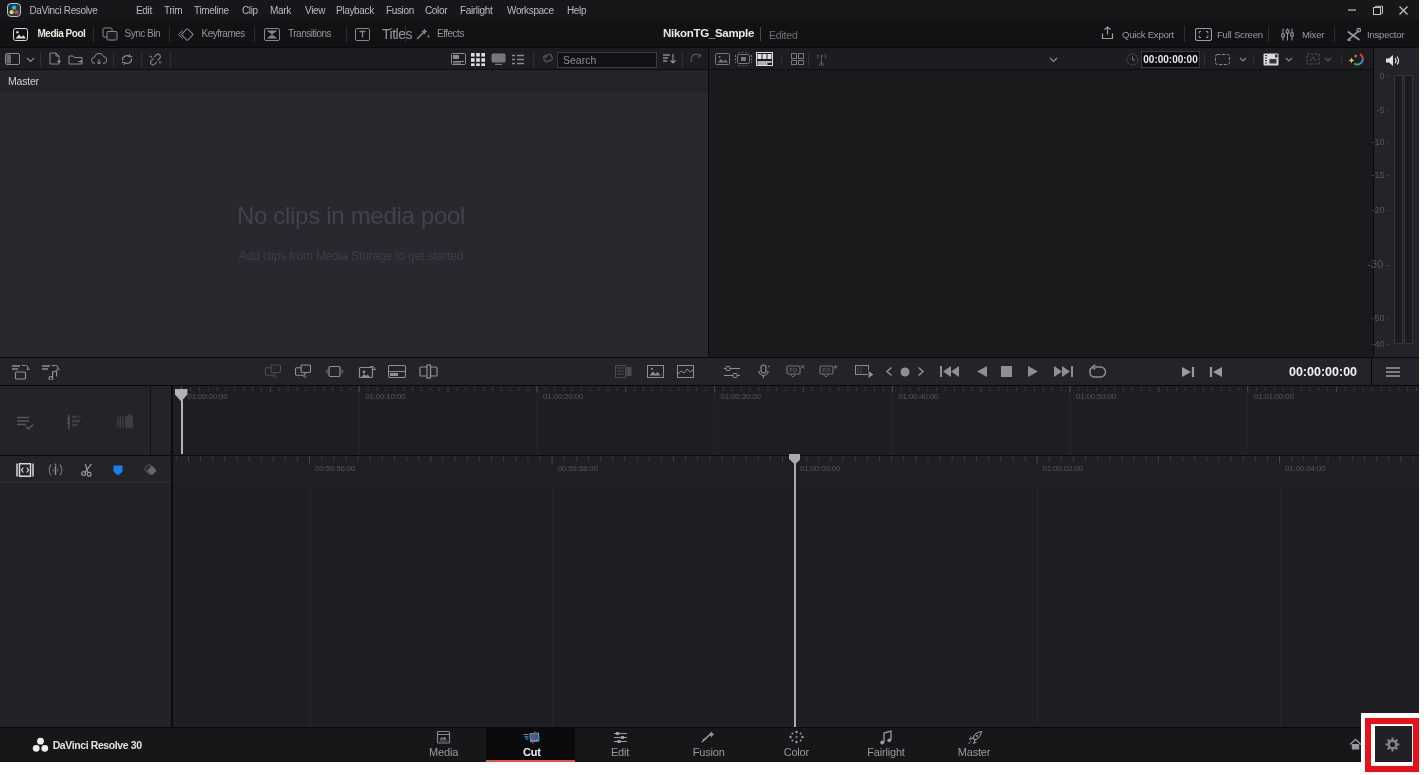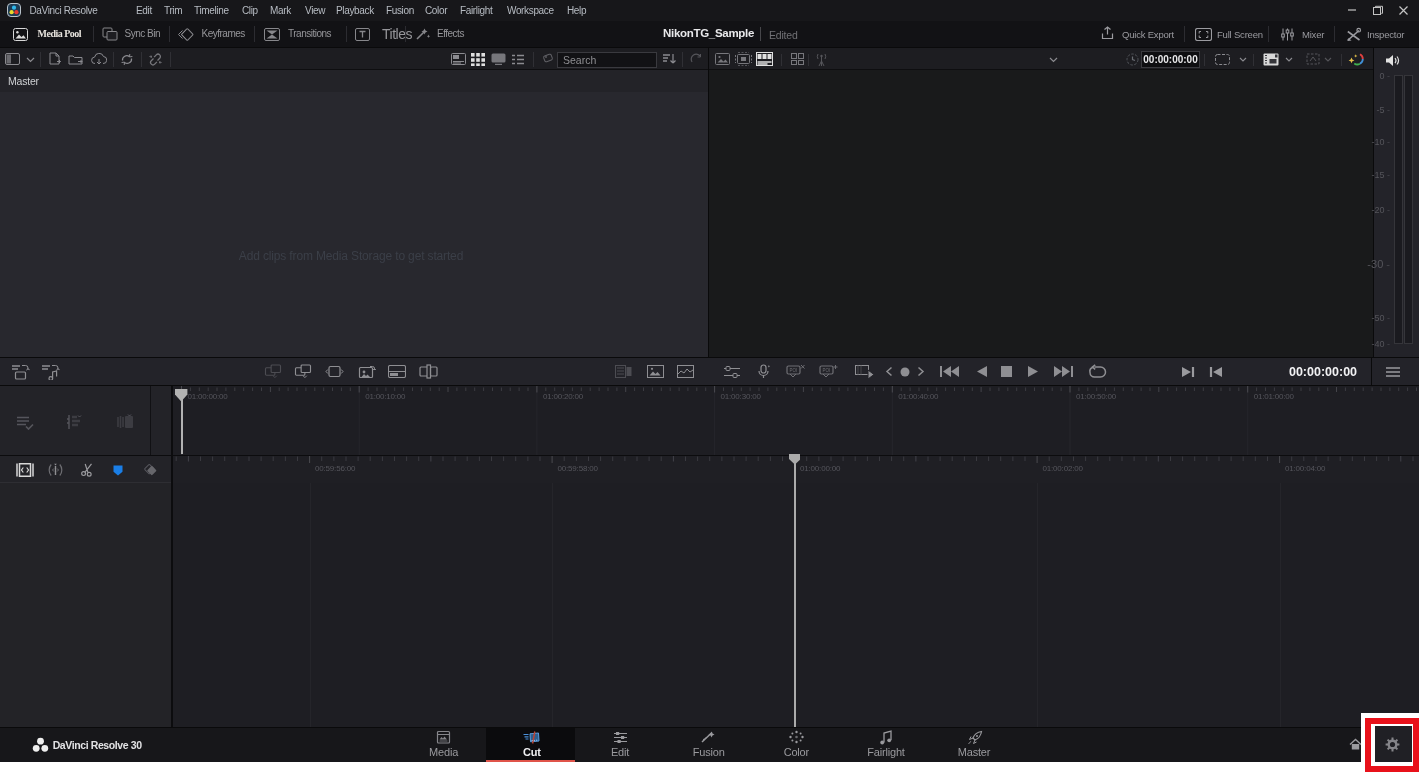--- a/index.html
+++ b/index.html
@@ -34,21 +34,21 @@
     </svg>
 <svg style="position:absolute;left:1397.5px;top:4.5px" width="11" height="11" viewBox="0 0 11 11">
       <path d="M1.5 1.5l8 8M9.5 1.5l-8 8" stroke="#c4c4c4" stroke-width="1.2"></path>
     </svg>
 <div style="position:absolute;left:0px;top:21px;width:1419px;height:27px;background:#121215;"></div>
 <svg style="position:absolute;left:12.5px;top:27.5px" width="15" height="13" viewBox="0 0 15 13">
       <rect x="0.5" y="0.5" width="14" height="12" rx="2" fill="none" stroke="#d8d8d8"></rect>
       <circle cx="4.4" cy="4.2" r="1.2" fill="#d8d8d8"></circle>
       <path d="M2.5 10.5l3.5-4 2.5 2.5 2-1.8 2.5 3.3z" fill="#d8d8d8"></path>
     </svg>
-<div style="position:absolute;top:34px;font-size:10px;color:#e9e5df;font-weight:600;white-space:nowrap;line-height:1;left:37.5px;transform:translateY(-50%);letter-spacing:-0.5px;font-family:Liberation Serif, serif;">Media Pool</div>
+<div style="position:absolute;top:34px;font-size:10px;color:#e9e5df;font-weight:600;white-space:nowrap;line-height:1;left:37.5px;transform:translateY(-50%);letter-spacing:-0.5px;">Media Pool</div>
 <div style="position:absolute;left:93px;top:26px;width:1px;height:16px;background:#2c2c31;"></div>
 <svg style="position:absolute;left:102.0px;top:27.0px" width="16" height="14" viewBox="0 0 16 14">
       <rect x="1" y="1" width="9" height="9" rx="1" fill="none" stroke="#87878b"></rect>
       <rect x="5" y="4.5" width="10" height="8.5" rx="1" fill="#1d1d21" stroke="#87878b"></rect>
     </svg>
 <div style="position:absolute;top:34px;font-size:10px;color:#96969a;font-weight:400;white-space:nowrap;line-height:1;left:124.5px;transform:translateY(-50%);letter-spacing:-0.5px;">Sync Bin</div>
 <div style="position:absolute;left:169px;top:26px;width:1px;height:16px;background:#2c2c31;"></div>
 <svg style="position:absolute;left:176.5px;top:27.5px" width="19" height="13" viewBox="0 0 19 13">
       <rect x="6" y="2.2" width="8.5" height="8.5" rx="1" transform="rotate(45 10.2 6.5)" fill="none" stroke="#87878b"></rect>
       <path d="M5.5 2.5L1.5 6.5l4 4M8.5 2.5l-4 4 4 4" fill="none" stroke="#87878b"></path>
@@ -249,20 +249,21 @@
       <path d="M13 2.2a5.3 5.3 0 012.8 4.8" fill="none" stroke="#e04040" stroke-width="1.8"></path>
       <path d="M15.8 7a5.3 5.3 0 01-2.9 4.8" fill="none" stroke="#3f8fd6" stroke-width="1.8"></path>
       <path d="M12.9 11.8a5.3 5.3 0 01-5.6-.3" fill="none" stroke="#40b050" stroke-width="1.8"></path>
       <path d="M4.5 5.5l.9 2 2 .9-2 .9-.9 2-.9-2-2-.9 2-.9z" fill="#e8c34a"></path>
       <path d="M8.7 2.2l.5 1.2 1.2.5-1.2.5-.5 1.2-.5-1.2-1.2-.5 1.2-.5z" fill="#e8c34a"></path>
     </svg>
 <div style="position:absolute;left:0px;top:69px;width:1373px;height:1px;background:#0e0e10;"></div>
 <div style="position:absolute;left:0px;top:70px;width:708px;height:22px;background:#232328;"></div>
 <div style="position:absolute;top:81px;font-size:10.5px;color:#ced0d3;font-weight:400;white-space:nowrap;line-height:1;left:8px;transform:translateY(-50%);letter-spacing:-0.2px;">Master</div>
 <div style="position:absolute;left:0px;top:92px;width:708px;height:266px;background:#28282e;"></div>
+<div style="position:absolute;top:215.5px;font-size:24px;color:#3f434c;font-weight:400;white-space:nowrap;line-height:1;left:351px;transform:translate(-50%,-50%);letter-spacing:-0.3px;">No clips in media pool</div>
 <div style="position:absolute;top:255.5px;font-size:12px;color:#3b3f48;font-weight:400;white-space:nowrap;line-height:1;left:351px;transform:translate(-50%,-50%);letter-spacing:-0.15px;">Add clips from Media Storage to get started</div>
 <div style="position:absolute;left:708px;top:70px;width:665px;height:288px;background:#191a1b;"></div>
 <div style="position:absolute;left:708px;top:48px;width:1px;height:310px;background:#0a0a0b;"></div>
 <div style="position:absolute;left:1373px;top:48px;width:46px;height:337px;background:#232329;"></div>
 <div style="position:absolute;left:1373px;top:48px;width:1px;height:337px;background:#0a0a0b;"></div>
 <svg style="position:absolute;left:1384.5px;top:53.5px" width="15" height="13" viewBox="0 0 15 13">
       <path d="M1 4.5h3L8 1v11L4 8.5H1z" fill="#e2e2e2"></path>
       <path d="M10 4a4 4 0 010 5M12 2.5a6.5 6.5 0 010 8" stroke="#e2e2e2" fill="none" stroke-width="1.2"></path>
     </svg>
 <div style="position:absolute;top:75.5px;font-size:9px;color:#55555b;font-weight:400;white-space:nowrap;line-height:1;left:1390px;transform:translate(-100%,-50%);">0 <span style="color:#46464c">-</span></div>

